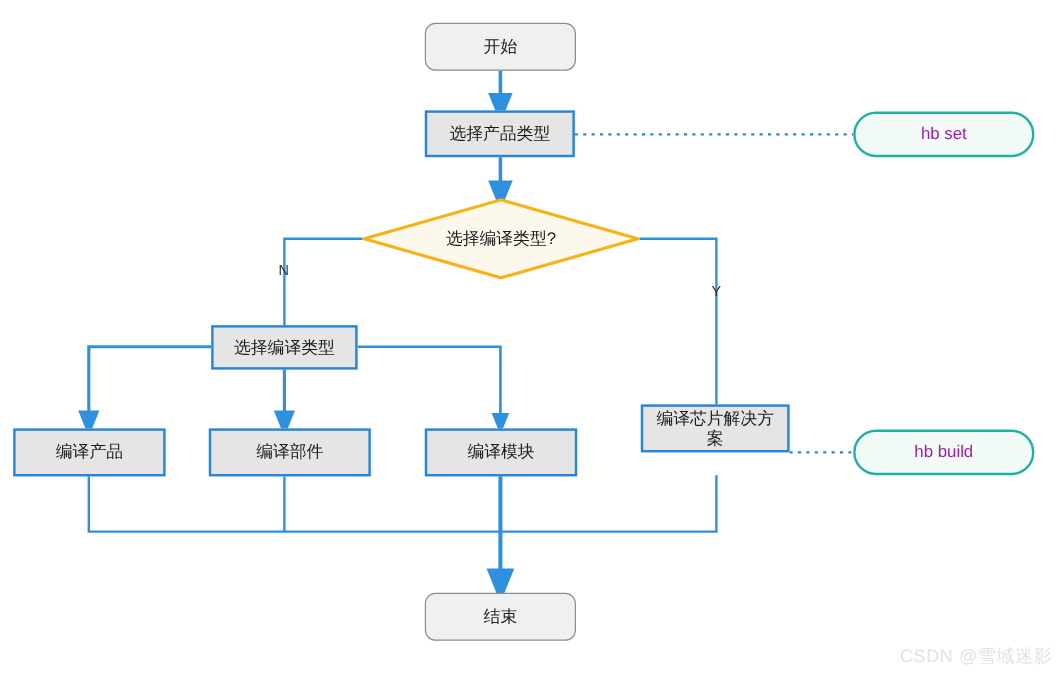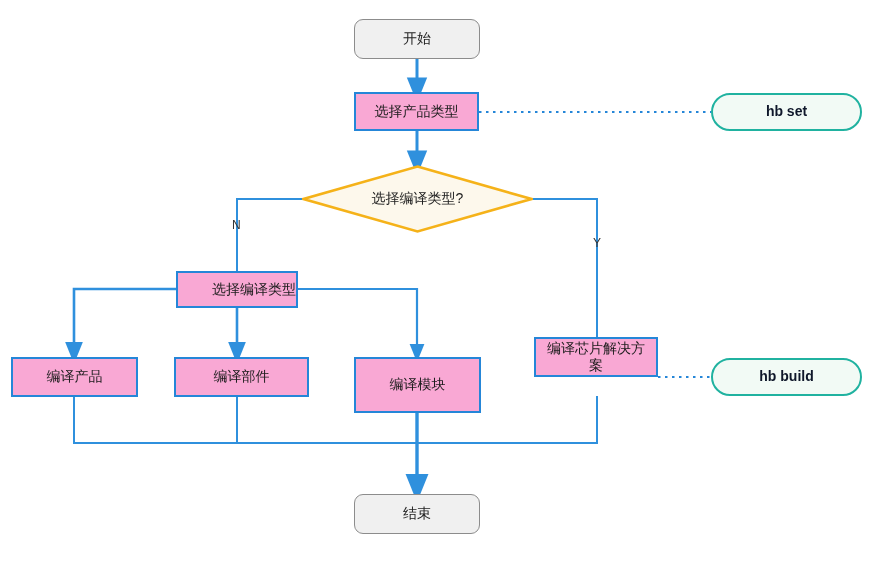--- a/index.html
+++ b/index.html
@@ -36,21 +36,21 @@
     z-index: 3;
   }
   .node-terminal {
     background: #f0f0f0;
     border: 1.5px solid #8c8c8c;
     border-radius: 9px;
     color: #222222;
     font-size: 14px;
   }
   .node-process {
-    background: #f9a8d4;
+    background: #e5e5e5;
     border: 2px solid #2586d8;
     color: #1c1c1c;
     font-size: 14px;
   }
   .node-decision-wrap {
     position: absolute;
     z-index: 3;
   }
   .node-decision-shape {
     position: absolute;
@@ -68,23 +68,22 @@
     display: flex;
     align-items: center;
     justify-content: center;
     font-size: 14px;
     color: #1c1c1c;
   }
   .node-note {
     background: #f2faf5;
     border: 2px solid #20b2a0;
     border-radius: 999px;
-    color: #0f172a;
-    font-size: 14px;
-    font-weight: bold;
+    color: #a21caf;
+    font-size: 14px;
   }
   .edge-label {
     position: absolute;
     font-size: 12px;
     color: #333333;
     z-index: 4;
   }
   .watermark {
     position: absolute;
     font-size: 15px;
@@ -171,42 +170,43 @@
     <svg class="node-decision-shape" viewBox="0 0 231 68" preserveAspectRatio="none">
       <polygon points="115.5,1.5 229.5,34 115.5,66.5 1.5,34" fill="#fdf8ec" stroke="#f5b219" stroke-width="2.6" stroke-linejoin="miter"></polygon>
     </svg>
     <div class="node-decision-label">选择编译类型?</div>
   </div>
 
   <div class="edge-label" style="left:232px; top:218px;">N</div>
 
   <div class="edge-label" style="left:593px; top:236px;">Y</div>
 
-  <div class="node node-process" style="left:176px; top:271px; width:122px; height:37px;justify-content:flex-end;">
+  <div class="node node-process" style="left:176px; top:271px; width:122px; height:37px;">
     <span>选择编译类型</span>
   </div>
 
   <div class="node node-process" style="left:11px; top:357px; width:127px; height:40px;">
     <span>编译产品</span>
   </div>
 
   <div class="node node-process" style="left:174px; top:357px; width:135px; height:40px;">
     <span>编译部件</span>
   </div>
 
-  <div class="node node-process" style="left:354px; top:357px; width:127px; height:56px;">
+  <div class="node node-process" style="left:354px; top:357px; width:127px; height:40px;">
     <span>编译模块</span>
   </div>
 
   <div class="node node-process" style="left:534px; top:337px; width:124px; height:40px; padding:0 8px;">
     <span>编译芯片解决方案</span>
   </div>
 
   <div class="node node-note" style="left:711px; top:358px; width:151px; height:38px;">
     <span>hb build</span>
   </div>
 
   <div class="node node-terminal" style="left:354px; top:494px; width:126px; height:40px;">
     <span>结束</span>
   </div>
 
+  <div class="watermark" style="left:750px; top:538px;">CSDN @雪域迷影</div>
 
 </div>
 
 </body></html>

